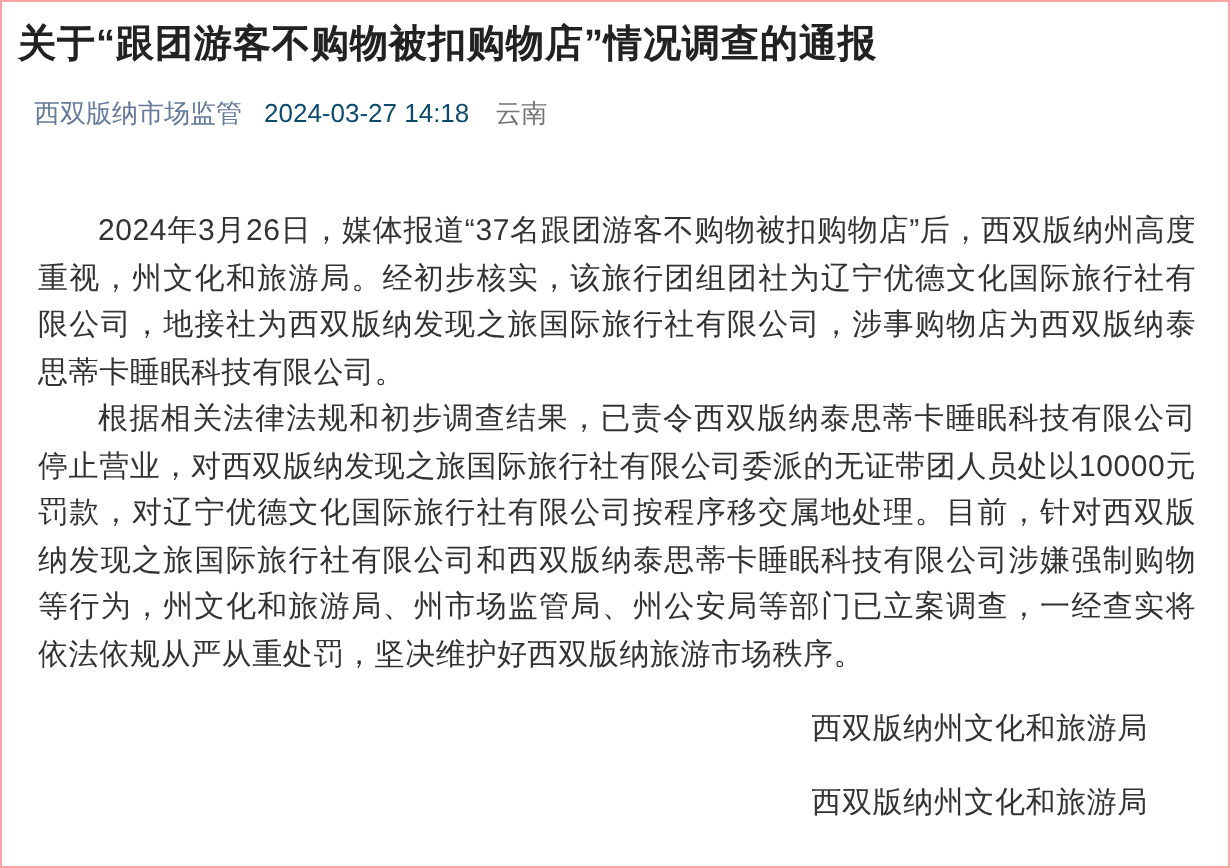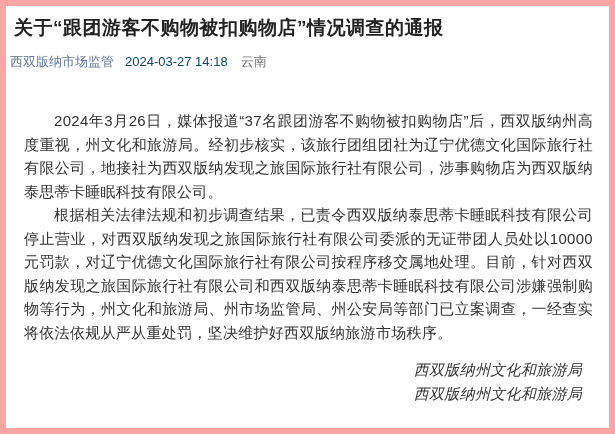--- a/index.html
+++ b/index.html
@@ -6,34 +6,34 @@
     margin: 0;
     padding: 0;
     background: #ffffff;
   }
   .page {
     position: relative;
     width: 615px;
     height: 434px;
     box-sizing: border-box;
     background: #ffffff;
-    border: 6px solid #fca5a5;
+    border: 1px solid #fca5a5;
     overflow: hidden;
     font-family: "Liberation Sans", "DejaVu Sans", sans-serif;
   }
   .title {
     margin: 10px 8px 0 8px;
     font-size: 19px;
     font-weight: bold;
     color: #222222;
     line-height: 1.3;
     letter-spacing: 0.5px;
   }
   .byline {
-    margin: 13px 8px 0 4px;
+    margin: 13px 8px 0 16px;
     font-size: 13px;
     line-height: 1.2;
     display: flex;
     align-items: flex-end;
   }
   .account {
     color: #64799c;
     cursor: pointer;
   }
   .timestamp {
@@ -59,22 +59,21 @@
   }
   .signature {
     margin: 14px 27px 0 0;
     text-align: right;
     font-size: 15px;
     line-height: 23.5px;
     color: #333333;
     letter-spacing: 0.3px;
   }
   .signature div {
-    margin: 0;
-    font-style: italic;
+    margin: 13px;
   }
 </style>
 </head>
 <body>
 
 <div class="page">
 
   <h1 class="title">关于“跟团游客不购物被扣购物店”情况调查的通报</h1>
 
   <div class="byline">

